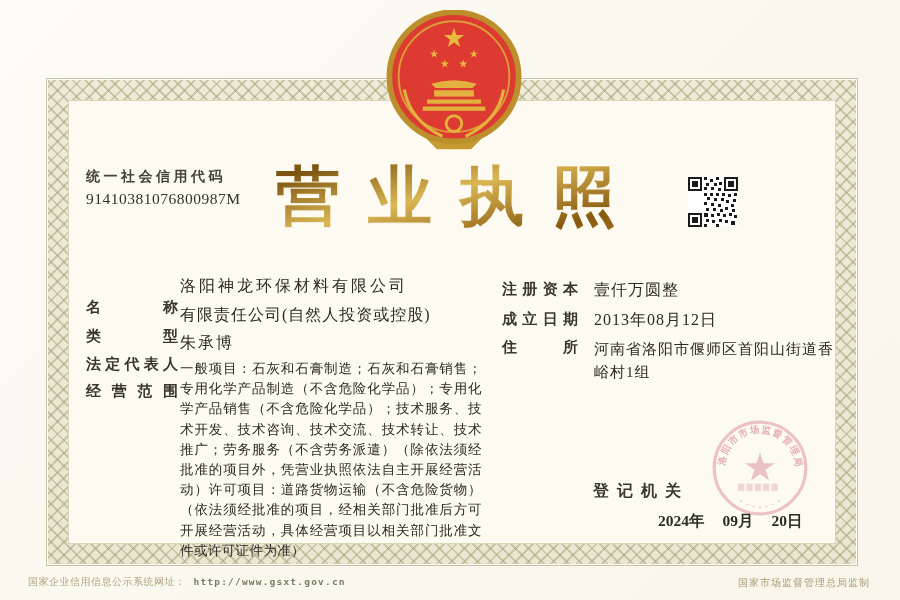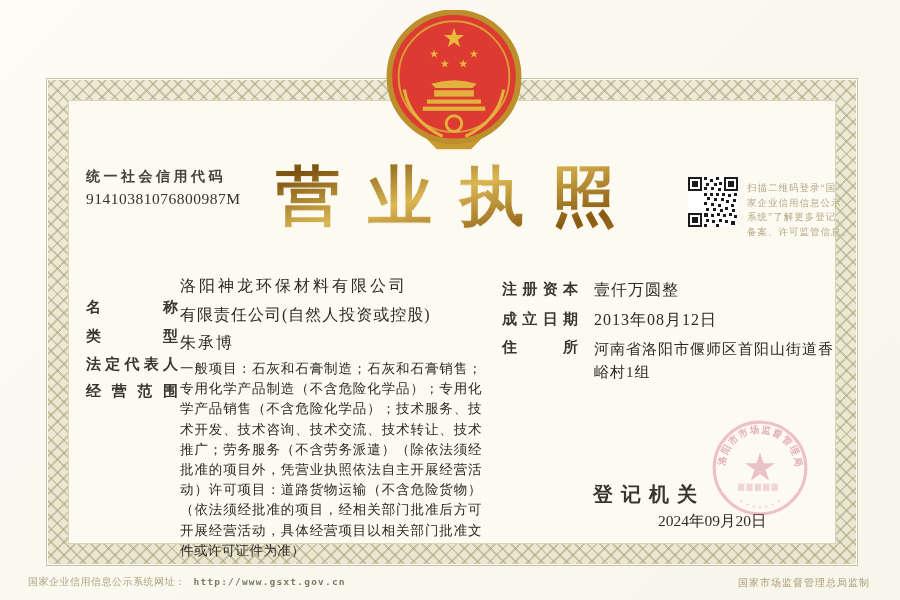--- a/index.html
+++ b/index.html
@@ -43,26 +43,26 @@
     text-align:justify; text-align-last:justify; }
   .fvalue { position:absolute; font-size:16px; color:#2d2a24; letter-spacing:1px; }
   .lab-l { left:86px; width:92px;margin-top:22px; }  .val-l { left:180px; width:302px; }
   .lab-r { left:502px; width:76px; } .val-r { left:594px; width:246px; }
 
   #scope-text { left:180px; top:359px; width:302px; z-index:4;
     font-size:13.5px; line-height:20.2px; color:#2d2a24; text-align:justify; letter-spacing:.4px; }
 
   #registry-label { left:593px; top:481px; z-index:6;
     font-family:"Liberation Sans","DejaVu Sans",sans-serif; font-weight:bold;
-    font-size:20px; letter-spacing:8px; color:#39362f; }
+    font-size:16px; letter-spacing:8px; color:#39362f; }
 
   #seal { left:710px; top:418px; width:100px; height:100px; z-index:5; opacity:.85; }
 
-  #date-row { left:658px; top:511px; z-index:6; display:flex; 
-    font-size:15.5px; color:#2f2c26; font-weight:normal; }
+  #date-row { left:658px; top:511px; z-index:6; display:flex; gap:18px;
+    font-size:15.5px; color:#2f2c26; font-weight:bold; }
 
   
   #footer-left { left:28px; top:575px; z-index:4; display:flex; align-items:baseline; gap:8px; }
   #footer-left-label { font-size:10px; color:#b0a480; letter-spacing:.5px; }
   #footer-left-url { font-family:"DejaVu Sans Mono","Liberation Mono",monospace;
     font-size:9.5px; font-weight:bold; color:#767f66; letter-spacing:1.2px; }
   #footer-right { right:30px; top:576px; z-index:4; font-size:10px; color:#a89a76; letter-spacing:1px; }
 </style>
 </head>
 <body>
@@ -121,26 +121,20 @@
         <path d="M16 0h3v3h-3z M22 2h3v3h-3z M28 0h3v3h-3z M18 6h3v3h-3z M26 6h3v3h-3z M31 5h3v3h-3z M16 10h3v3h-3z M23 10h3v3h-3z M30 11h3v3h-3z
                  M16 16h3v3h-3z M22 16h3v3h-3z M28 16h3v3h-3z M34 16h3v3h-3z M40 17h3v3h-3z M46 16h3v3h-3z
                  M19 20h3v3h-3z M26 21h3v3h-3z M33 21h3v3h-3z M38 23h3v3h-3z M45 22h3v3h-3z
                  M16 25h3v3h-3z M23 26h3v3h-3z M30 27h3v3h-3z M43 27h3v3h-3z
                  M18 31h3v3h-3z M25 31h3v3h-3z M32 32h3v3h-3z M37 30h3v3h-3z M44 32h3v3h-3z
                  M16 36h4v4h-4z M23 37h3v3h-3z M29 36h3v3h-3z M35 37h3v3h-3z M41 36h3v3h-3z M46 38h3v3h-3z
                  M18 42h3v3h-3z M24 43h3v3h-3z M31 42h3v3h-3z M37 43h3v3h-3z M43 44h4v4h-4z M28 47h3v3h-3z M16 47h3v3h-3z"></path>
       </g>
     </svg>
   </div>
-  <div id="qr-caption" class="abs">
-    <div>扫描二维码登录“国</div>
-    <div>家企业信用信息公示</div>
-    <div>系统”了解更多登记、</div>
-    <div>备案、许可监管信息。</div>
-  </div>
 
   <div class="flabel lab-l" style="top:276px">名称</div>
   <div class="fvalue val-l" style="top:276px; letter-spacing:3px">洛阳神龙环保材料有限公司</div>
 
   <div class="flabel lab-l" style="top:305px">类型</div>
   <div class="fvalue val-l" style="top:305px">有限责任公司(自然人投资或控股)</div>
 
   <div class="flabel lab-l" style="top:333px">法定代表人</div>
   <div class="fvalue val-l" style="top:333px; letter-spacing:2px">朱承博</div>
 

